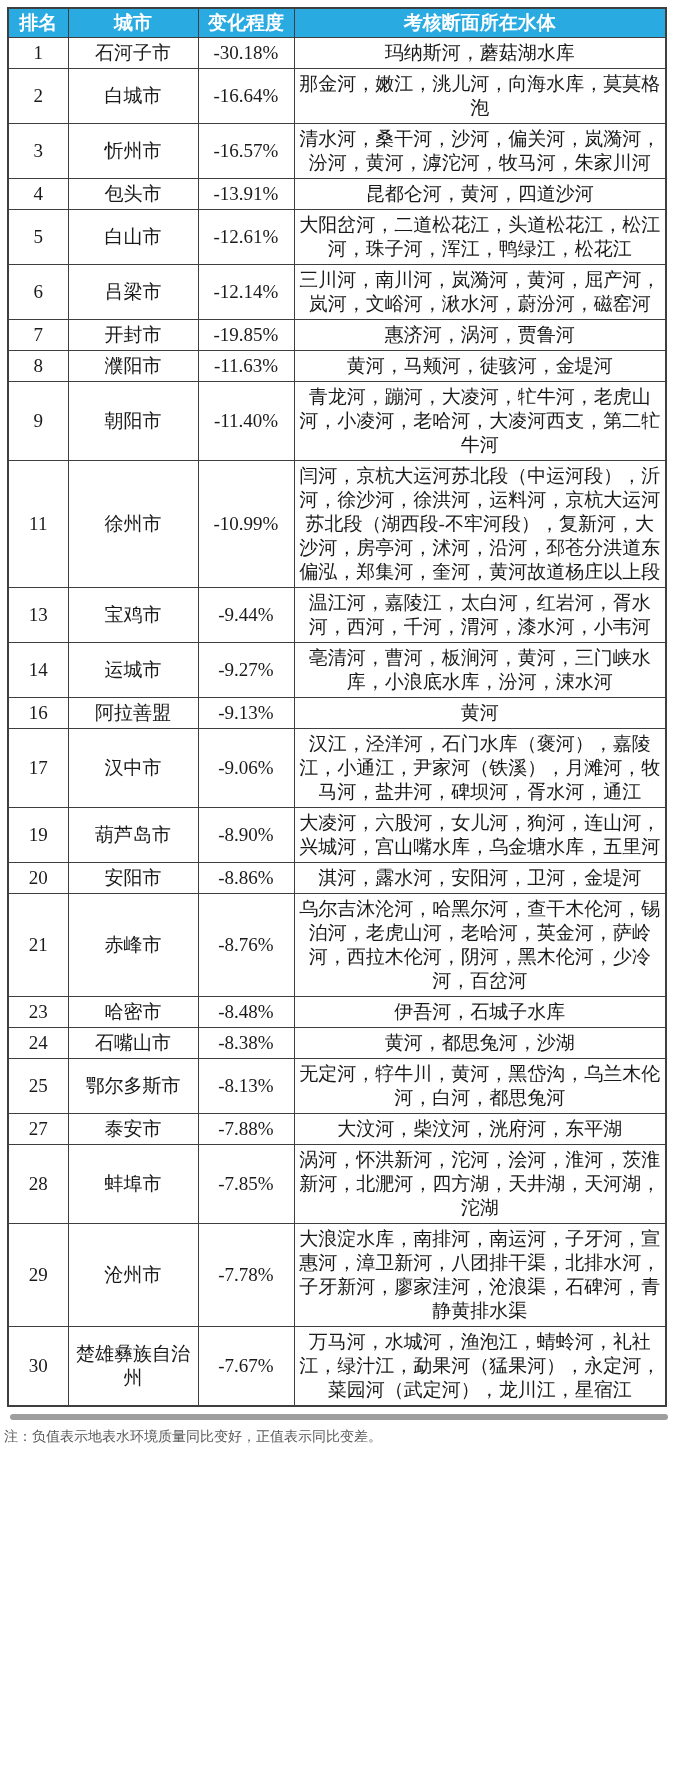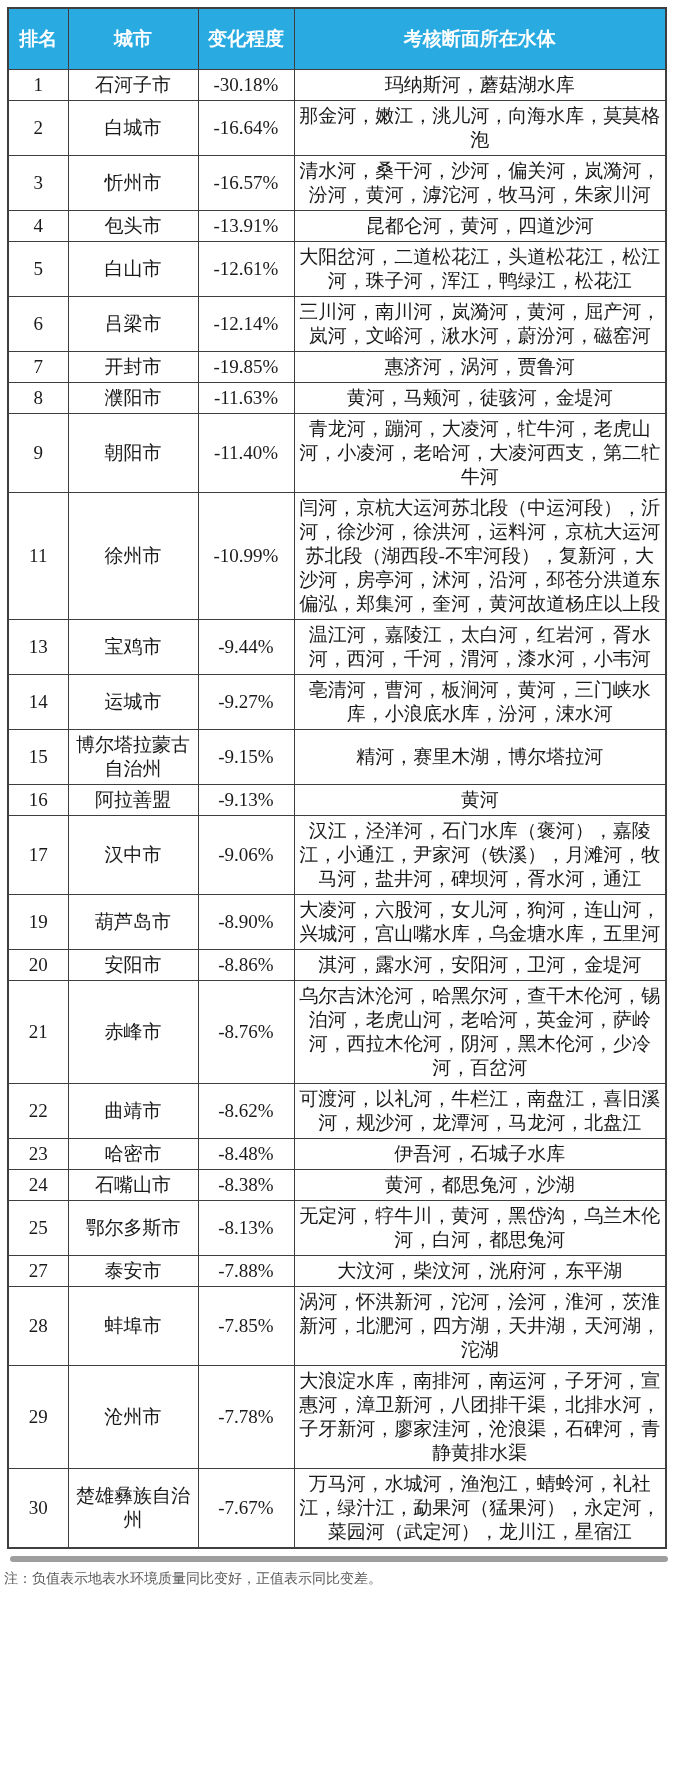--- a/index.html
+++ b/index.html
@@ -34,21 +34,21 @@
     padding:3px 4px;
     word-break:break-all;
   }
   .rank-table th{
     background:var(--header-bg);
     color:var(--header-text);
     font-family:"Liberation Sans","DejaVu Sans",sans-serif;
     font-weight:bold;
     font-size:19px;
     line-height:24px;
-    padding:18px 2px;
+    padding:2px 2px;
   }
   col.c-rank{width:60px;}
   col.c-city{width:130px;}
   col.c-change{width:96px;}
   .divider-bar{
     height:6px;
     background:var(--bar);
     margin:7px 10px 0 10px;
     border-radius:3px;
   }
@@ -157,26 +157,20 @@
     <td>温江河，嘉陵江，太白河，红岩河，胥水河，西河，千河，渭河，漆水河，小韦河</td>
   </tr>
 
   <tr>
     <td>14</td>
     <td>运城市</td>
     <td>-9.27%</td>
     <td>亳清河，曹河，板涧河，黄河，三门峡水库，小浪底水库，汾河，涑水河</td>
   </tr>
 
-  <tr>
-    <td>15</td>
-    <td>博尔塔拉蒙古自治州</td>
-    <td>-9.15%</td>
-    <td>精河，赛里木湖，博尔塔拉河</td>
-  </tr>
 
   <tr>
     <td>16</td>
     <td>阿拉善盟</td>
     <td>-9.13%</td>
     <td>黄河</td>
   </tr>
 
   <tr>
     <td>17</td>
@@ -200,26 +194,20 @@
     <td>淇河，露水河，安阳河，卫河，金堤河</td>
   </tr>
 
   <tr>
     <td>21</td>
     <td>赤峰市</td>
     <td>-8.76%</td>
     <td>乌尔吉沐沦河，哈黑尔河，查干木伦河，锡泊河，老虎山河，老哈河，英金河，萨岭河，西拉木伦河，阴河，黑木伦河，少冷河，百岔河</td>
   </tr>
 
-  <tr>
-    <td>22</td>
-    <td>曲靖市</td>
-    <td>-8.62%</td>
-    <td>可渡河，以礼河，牛栏江，南盘江，喜旧溪河，规沙河，龙潭河，马龙河，北盘江</td>
-  </tr>
 
   <tr>
     <td>23</td>
     <td>哈密市</td>
     <td>-8.48%</td>
     <td>伊吾河，石城子水库</td>
   </tr>
 
   <tr>
     <td>24</td>

